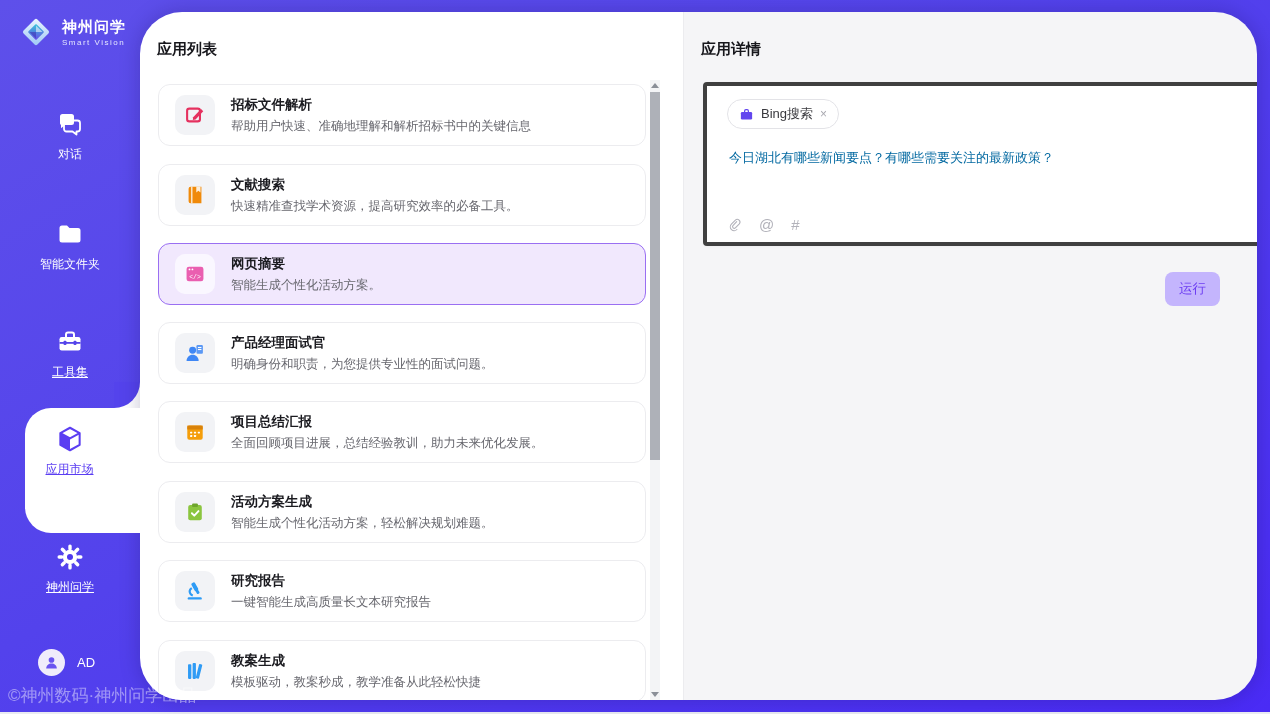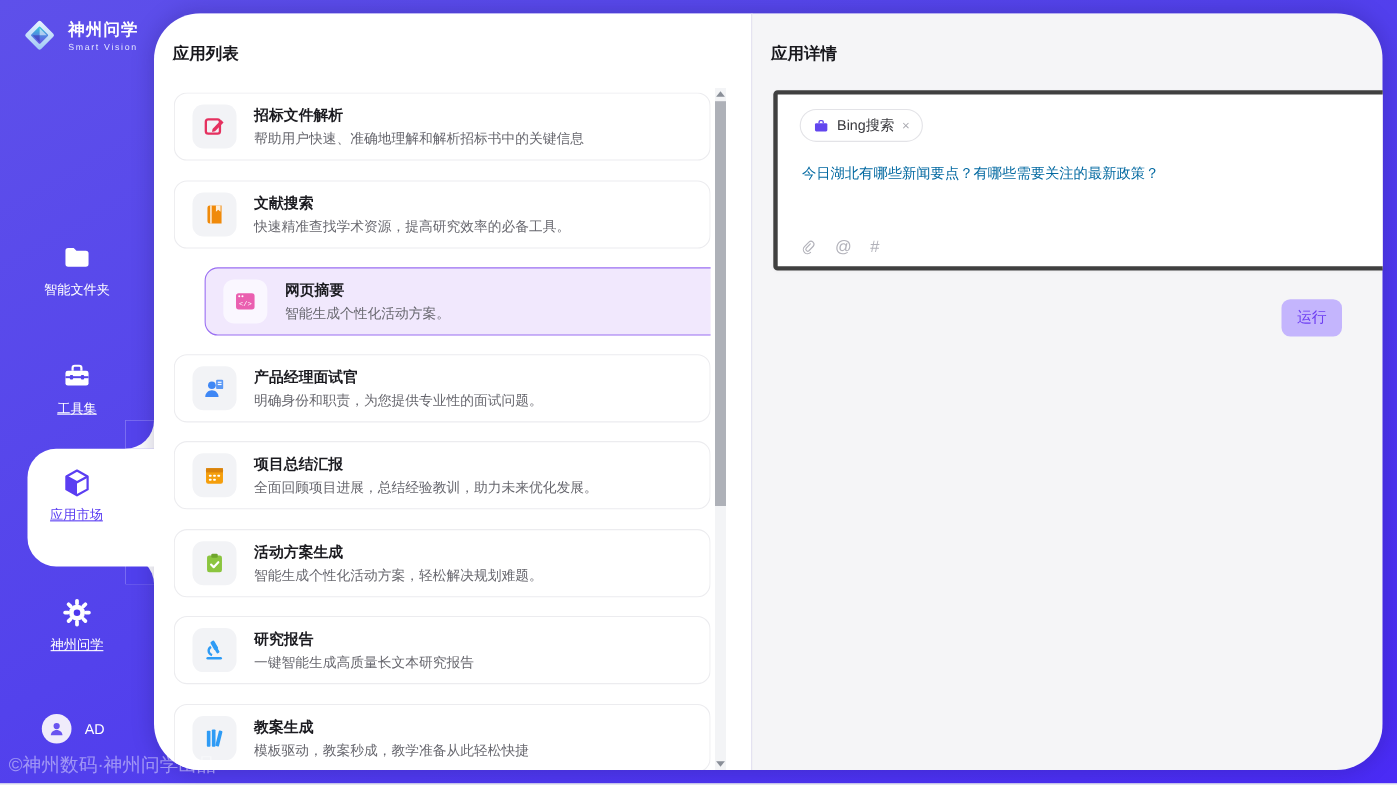--- a/index.html
+++ b/index.html
@@ -19,39 +19,39 @@
   .nav-item .nav-label { font-size:12px; color:#fff; }
   .nav-label.underline { text-decoration:underline; }
   .nav-chat { top:110px; } .nav-folder { top:220px; } .nav-tools { top:328px; } .nav-settings { top:543px; }
 
   
   .bulge-sq { position:absolute; left:114px; width:26px; height:26px; background:#fff; z-index:2; }
   .bulge-sq.t { top:382px; } .bulge-sq.b { top:505px; }
   .bulge-mask { position:absolute; left:114px; width:26px; height:26px; z-index:3; }
   .bulge-mask.t { top:382px; background:#5443ec; border-bottom-right-radius:26px; }
   .bulge-mask.b { top:505px; background:#5040ed; border-top-right-radius:26px; }
-  .bulge { position:absolute; left:25px; top:408px; width:115px; height:107px; background:#fff; border-radius:26px 0 0 26px; z-index:4; text-align:center; padding-right:26px; cursor:pointer; }
+  .bulge { position:absolute; left:25px; top:408px; width:115px; height:125px; background:#fff; border-radius:26px 0 0 26px; z-index:4; text-align:center; padding-right:26px; cursor:pointer; }
   .bulge .nav-icon { display:block; margin:16px auto 5px auto; width:30px; height:30px; }
   .bulge .nav-label { font-size:12px; color:#5b3ef2; text-decoration:underline; }
 
   .user-row { position:absolute; left:38px; top:649px; display:flex; align-items:center; gap:12px; cursor:pointer; }
   .avatar { width:27px; height:27px; border-radius:50%; background:#f0ecfb; display:flex; align-items:center; justify-content:center; }
   .user-name { color:#fff; font-size:13px; }
   .side-footer { position:absolute; left:8px; top:684px; color:rgba(255,255,255,.45); font-size:17px; white-space:nowrap; }
 
   
   .content { position:absolute; left:140px; top:12px; width:1117px; height:688px; border-radius:42px; overflow:hidden; display:flex; z-index:3; box-shadow:0 0 20px rgba(20,10,80,.25); }
   .panel-list { width:543px; height:100%; background:#ffffff; position:relative; }
   .panel-detail { width:574px; height:100%; background:#f5f5f7; position:relative; border-left:1px solid #ececef; }
   .panel-title { position:absolute; left:17px; top:28px; font-size:15px; font-weight:bold; color:#17171c; }
 
   
   .cards { position:absolute; left:18px; top:72px; width:488px; bottom:0; overflow:hidden; }
   .card { position:absolute; left:0; width:488px; height:62px; background:#fff; border:1px solid #ececef; border-radius:12px; display:flex; align-items:center; padding-left:16px; cursor:pointer; }
-  .card.selected { background:#f1e8fd; border-color:#9a6ff2;margin-left:28px; }
+  .card.selected { background:#f1e8fd; border-color:#9a6ff2; }
   .card-icon { width:40px; height:40px; border-radius:10px; background:#f2f3f6; display:flex; align-items:center; justify-content:center; margin-right:16px; flex:none; }
   .card.selected .card-icon { background:#faf7ff; }
   .card-title { font-size:13.5px; font-weight:bold; color:#1b1b20; }
   .card-desc { font-size:12.5px; color:#67676e; margin-top:4px; }
   .c0{top:0}.c1{top:80px}.c2{top:159px}.c3{top:238px}.c4{top:317px}.c5{top:397px}.c6{top:476px}.c7{top:556px}
 
   
   .scrollbar { position:absolute; left:510px; top:68px; width:10px; height:620px; background:#f3f4f6; }
   .sb-thumb { position:absolute; left:0; top:12px; width:10px; height:368px; background:#aeb1b8; }
   .sb-up, .sb-down { position:absolute; left:1px; width:0; height:0; border-left:4px solid transparent; border-right:4px solid transparent; cursor:pointer; }
@@ -90,20 +90,27 @@
         <rect x="12.2" y="12.2" width="11.6" height="11.6" rx="1" transform="rotate(45 18 18)" fill="url(#lgin)"></rect>
         <path d="M18 11.5 L24.5 18 L18 18 Z" fill="#ffffff" opacity=".55"></path>
         <path d="M18 24.5 L11.5 18 L18 18 Z" fill="#3b2fb0" opacity=".55"></path>
       </svg>
       <div class="logo-text">
         <div class="cn">神州问学</div>
         <div class="en">Smart Vision</div>
       </div>
     </div>
 
+    <div class="nav-item nav-chat">
+      <svg class="nav-icon" viewBox="0 0 28 28">
+        <path d="M4 6.5 a2.5 2.5 0 0 1 2.5-2.5 h9 a2.5 2.5 0 0 1 2.5 2.5 v6 a2.5 2.5 0 0 1 -2.5 2.5 h-6.5 l-4 3.2 v-3.2 a2.5 2.5 0 0 1 -1 -2.5 z" fill="#fff"></path>
+        <path d="M10.5 10.5 h11 a2.5 2.5 0 0 1 2.5 2.5 v6 a2.5 2.5 0 0 1 -2.5 2.5 h-1 v3 l-4 -3 h-6 a2.5 2.5 0 0 1 -2.5 -2.5 v-6" fill="none" stroke="#fff" stroke-width="1.8" stroke-linejoin="round"></path>
+      </svg>
+      <span class="nav-label">对话</span>
+    </div>
 
     <div class="nav-item nav-folder">
       <svg class="nav-icon" viewBox="0 0 28 28">
         <path d="M3.5 8 a2.5 2.5 0 0 1 2.5-2.5 h5 l2.5 2.5 h8.5 a2.5 2.5 0 0 1 2.5 2.5 v9.5 a2.5 2.5 0 0 1 -2.5 2.5 h-16 a2.5 2.5 0 0 1 -2.5 -2.5 z" fill="#fff"></path>
       </svg>
       <span class="nav-label">智能文件夹</span>
     </div>
 
     <div class="nav-item nav-tools">
       <svg class="nav-icon" viewBox="0 0 28 28">

